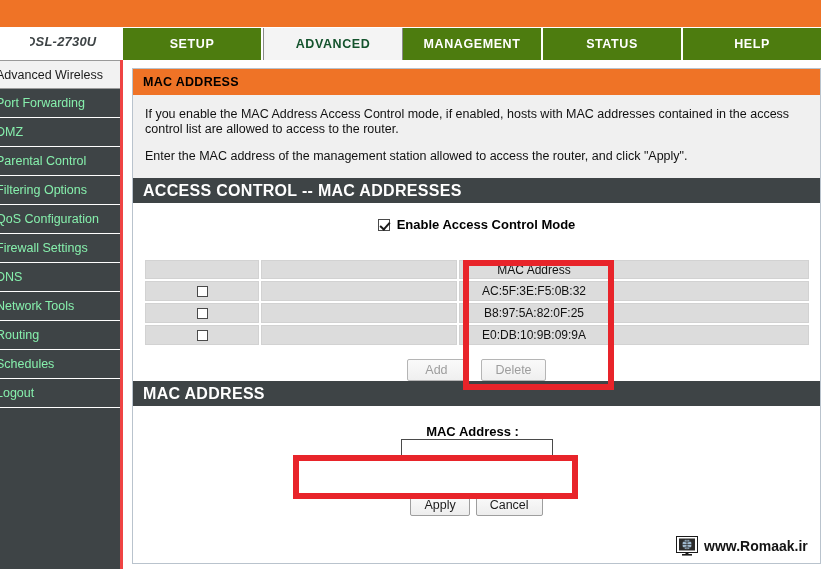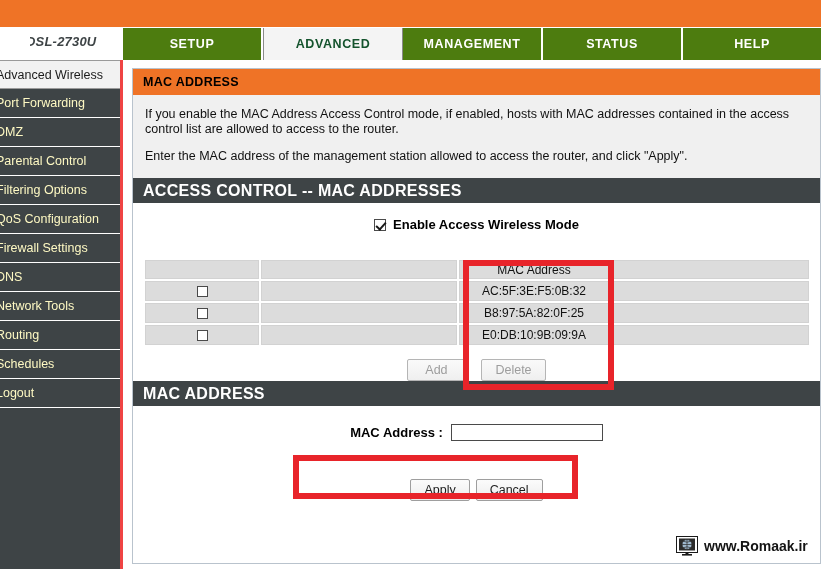--- a/index.html
+++ b/index.html
@@ -31,21 +31,21 @@
     font-size:12.5px;font-weight:bold;letter-spacing:.6px;color:#ffffff;
     background:#4d7c0f;border-right:2px solid #ffffff;box-sizing:border-box;cursor:default;}
   .tab:last-child{border-right:none;}
   .tab.active{background:#f4f4f4;color:#14532d;border-left:1px solid #8a8a8a;border-right:1px solid #8a8a8a;}
   .navline{position:absolute;left:123px;top:60px;width:698px;height:2px;background:#ffffff;}
 
   
   .sidebar{position:absolute;left:0;top:60px;width:123px;height:566px;background:#3e4446;
     box-sizing:border-box;border-right:3px solid #ef4444;}
   .side-item{height:29px;line-height:29px;padding-left:0px;box-sizing:border-box;
-    border-bottom:1px solid #ffffff;font-size:12.5px;color:#fef9c3;
+    border-bottom:1px solid #ffffff;font-size:12.5px;color:#86efac;
     white-space:nowrap;overflow:hidden;cursor:default;}
   .side-item .lbl{display:block;margin-left:-4px;}
   .side-item.active{background:#f2f2f2;color:#1b1b1b;border-top:1px solid #9a9a9a;
     border-bottom:1px solid #9a9a9a;}
 
   
   .main{position:absolute;left:132px;top:68px;width:689px;height:496px;
     background:#ffffff;border:1px solid #b9c3cd;box-sizing:border-box;}
 
   .bar-orange{height:26px;background:#ef7326;color:#000;font-size:12.5px;font-weight:bold;
@@ -78,21 +78,21 @@
   .col-tail{width:198px;}
   .rowcb{width:11px;height:11px;border:1px solid #4a4a4a;background:#ffffff;display:inline-block;
     box-sizing:border-box;vertical-align:middle;}
 
   .btn-row{display:flex;justify-content:center;gap:16px;padding:10px 0 0 0;}
   .btn{min-width:58px;padding:3px 13px;font-size:12.5px;text-align:center;
     background:linear-gradient(#fbfbfb,#ededed);border:1px solid #9e9e9e;border-radius:2px;
     color:#1c1c1c;box-sizing:border-box;cursor:default;}
   .btn.disabled{color:#9d9d9d;background:linear-gradient(#fafafa,#efefef);border-color:#b5b5b5;}
 
-  .mac-form{display:flex;align-items:center;justify-content:center;padding:18px 0 16px 0;}
+  .mac-form{display:flex;align-items:center;justify-content:center;padding:18px 0 16px 0;flex-direction:column;}
   .mac-form .flabel{font-size:13px;font-weight:bold;color:#000;margin-right:8px;}
   .mac-input{width:152px;height:17px;border:1px solid #4a4a4a;background:#ffffff;
     font-family:"Liberation Sans",sans-serif;font-size:12px;padding:0 3px;box-sizing:border-box;outline:none;}
 
   .apply-row{display:flex;justify-content:center;gap:6px;padding:22px 0 0 0;}
 
   
   .redbox{position:absolute;border:6px solid #e8242a;box-sizing:border-box;pointer-events:none;}
   .redbox.table-note{left:463px;top:260px;width:151px;height:130px;}
   .redbox.input-note{left:293px;top:455px;width:285px;height:44px;background:transparent;}
@@ -172,21 +172,21 @@
       <p>If you enable the MAC Address Access Control mode, if enabled, hosts with MAC addresses contained in the access control list are allowed to access to the router.</p>
       <p>Enter the MAC address of the management station allowed to access the router, and click "Apply".</p>
     </div>
 
     <div class="bar-dark">ACCESS CONTROL -- MAC ADDRESSES</div>
 
     <div class="sec-body">
 
       <div class="enable-row">
         <span class="cb checked"></span>
-        <span class="enable-label">Enable Access Wireless Mode</span>
+        <span class="enable-label">Enable Access Control Mode</span>
       </div>
 
       <div class="tbl-wrap">
         <table class="mac">
           <colgroup>
             <col class="col-chk">
               <col class="col-blank">
               <col class="col-mac">
               <col class="col-tail">
           </colgroup>

